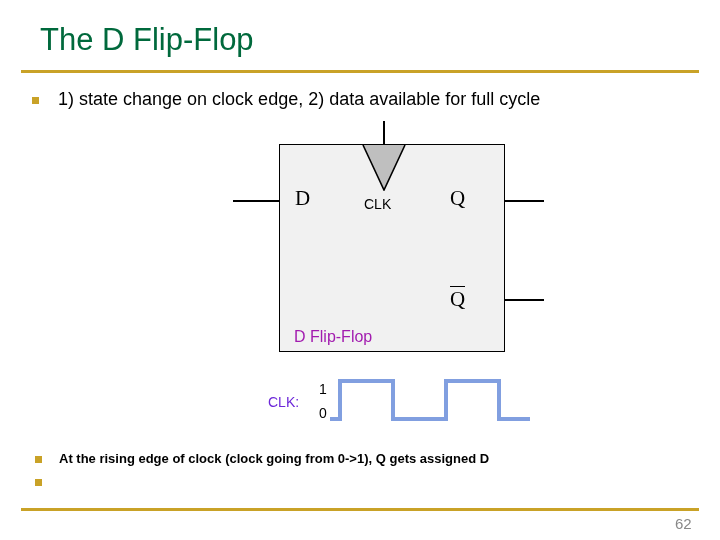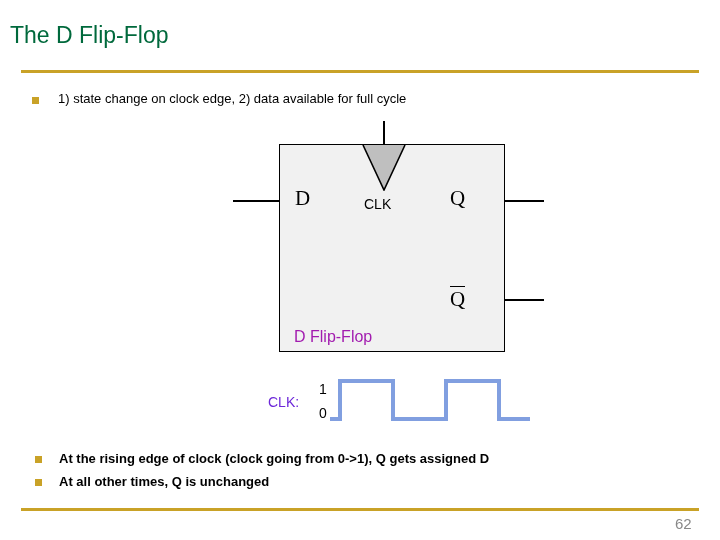--- a/index.html
+++ b/index.html
@@ -12,23 +12,23 @@
     height: 540px;
     position: relative;
     overflow: hidden;
     font-family: "Liberation Sans", sans-serif;
     -webkit-font-smoothing: antialiased;
   }
 
   
   .slide-title {
     position: absolute;
-    left: 10px;
+    left: 40px;
     top: 22px;
-    font-size: 23px;
+    font-size: 31px;
     font-weight: normal;
     color: #00693C;
     letter-spacing: 0px;
     white-space: nowrap;
   }
   .rule-top {
     position: absolute;
     left: 21px;
     top: 70px;
     width: 678px;
@@ -61,21 +61,21 @@
     color: #000000;
   }
 
   #bullet-main {
     left: 32px;
     top: 88px;
   }
   #bullet-main .bullet-marker { margin-top: 9px; }
   #bullet-main .bullet-text {
     margin-left: 19px;
-    font-size: 13px;
+    font-size: 18px;
     line-height: 22px;
   }
 
   #bullet-rise {
     left: 35px;
     top: 450px;
   }
   #bullet-rise .bullet-marker { margin-top: 6px; }
   #bullet-rise .bullet-text {
     margin-left: 17px;
@@ -246,17 +246,16 @@
 <svg class="waveform" id="clk-waveform" viewBox="0 0 200 44">
   <polyline id="clk-trace" fill="none" stroke="#819FE0" stroke-width="4" stroke-linejoin="miter" stroke-linecap="butt" points="0,41 10,41 10,3 63,3 63,41 116,41 116,3 169,3 169,41 200,41"></polyline>
 </svg>
 
 <div class="bullet-row" id="bullet-rise">
   <span class="bullet-marker"></span>
   <span class="bullet-text">At the rising edge of clock (clock going from 0-&gt;1), Q gets assigned D</span>
 </div>
 <div class="bullet-row" id="bullet-other">
   <span class="bullet-marker"></span>
-  <span class="bullet-text">At all other times, Q is unchanged</span>
 </div>
 
 <div class="rule-bottom"></div>
 <div style="position:absolute;left:675px;top:515px;font-size:15px;color:#888888;text-align:right;">62</div>
 
 </body></html>

